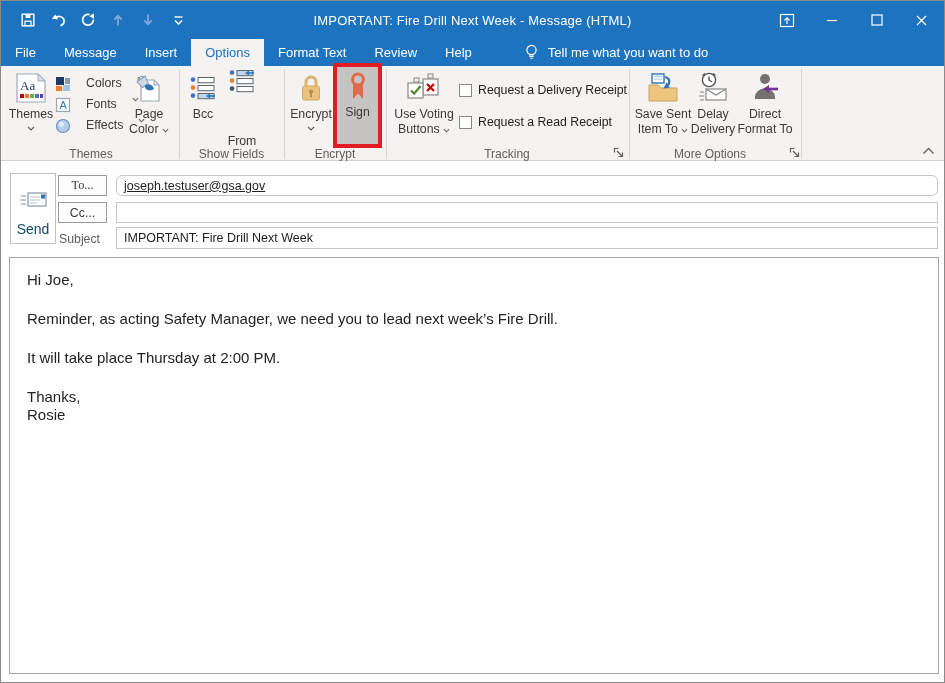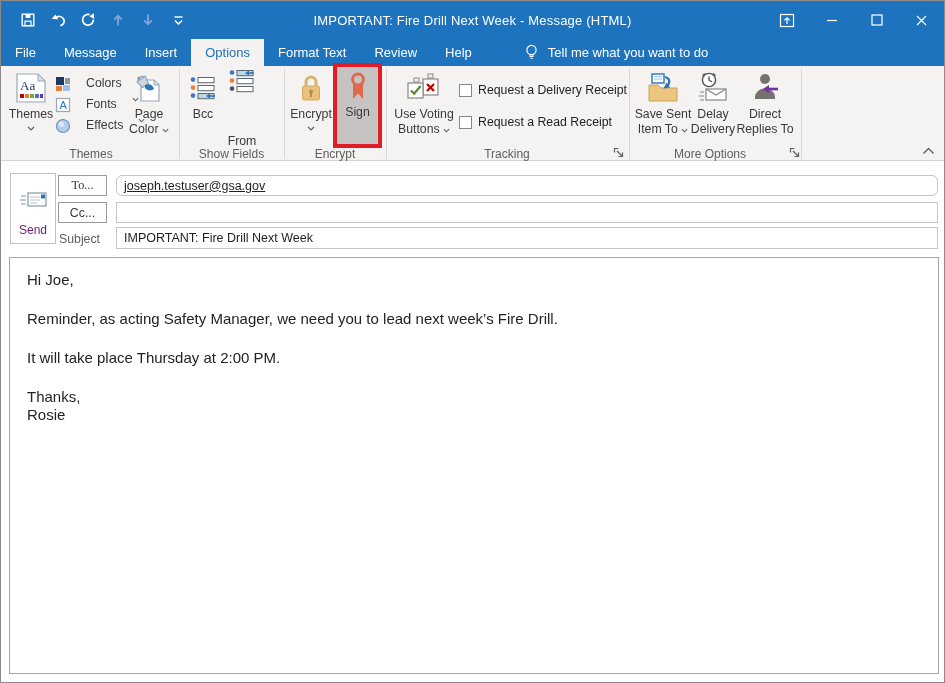--- a/index.html
+++ b/index.html
@@ -71,21 +71,21 @@
   }
 
   
   .compose { position:absolute; left:0; top:161px; width:100%; height:92px; background:#fff; }
   .send-btn {
     position:absolute; left:9px; top:11px; width:46px; height:71px;
     border:1px solid #c3c1bf; background:#fff; display:flex; flex-direction:column;
     align-items:center; justify-content:flex-end; padding-bottom:6px; cursor:pointer;
   }
   .send-btn .ric { position:absolute; top:14px; height:24px; }
-  .send-lb { font-size:12px; color:#701a75; }
+  .send-lb { font-size:14px; color:#0c4a6e; }
   .fldbtn {
     position:absolute; left:57px; width:49px; height:21px; border:1px solid #9d9b99;
     background:#fdfdfd; font-size:12.3px; color:#3b3a39; display:flex;
     align-items:center; justify-content:center; cursor:pointer;
   }
   .fld {
     position:absolute; left:115px; width:822px; height:21px; border:1px solid #c8c6c4;
     background:#fff; font-size:12.5px; color:#1f1f1f; display:flex; align-items:center;
     padding-left:7px; cursor:text; white-space:nowrap; overflow:hidden;
   }
@@ -436,21 +436,21 @@
 
     <div class="rbtn" style="left:734px; width:60px;">
       <div class="ric">
         <svg width="28" height="30" viewBox="0 0 28 30">
           <circle cx="14" cy="6" r="5" fill="#767171"></circle>
           <path d="M4 24 a10 8.5 0 0 1 20 0 v2 h-20 z" fill="#767171"></path>
           <path d="M27 16 h-10" stroke="#7030a0" stroke-width="2.6"></path>
           <polygon points="12,16 18,12 18,20" fill="#7030a0"></polygon>
         </svg>
       </div>
-      <div class="rlb">Direct Replies To</div>
+      <div class="rlb">Direct Format To</div>
     </div>
 
     <div class="dlg" style="left:786px; top:79px;">
       <svg width="11" height="11" viewBox="0 0 11 11">
           <path d="M1.5 5.5 V1.5 H5.5" fill="none" stroke="#605e5c" stroke-width="1.2"></path>
           <path d="M4 4 L9 9" stroke="#605e5c" stroke-width="1.2"></path>
           <path d="M9.5 5.5 V9.5 H5.5" fill="none" stroke="#605e5c" stroke-width="1.2"></path>
         </svg>
     </div>
 

